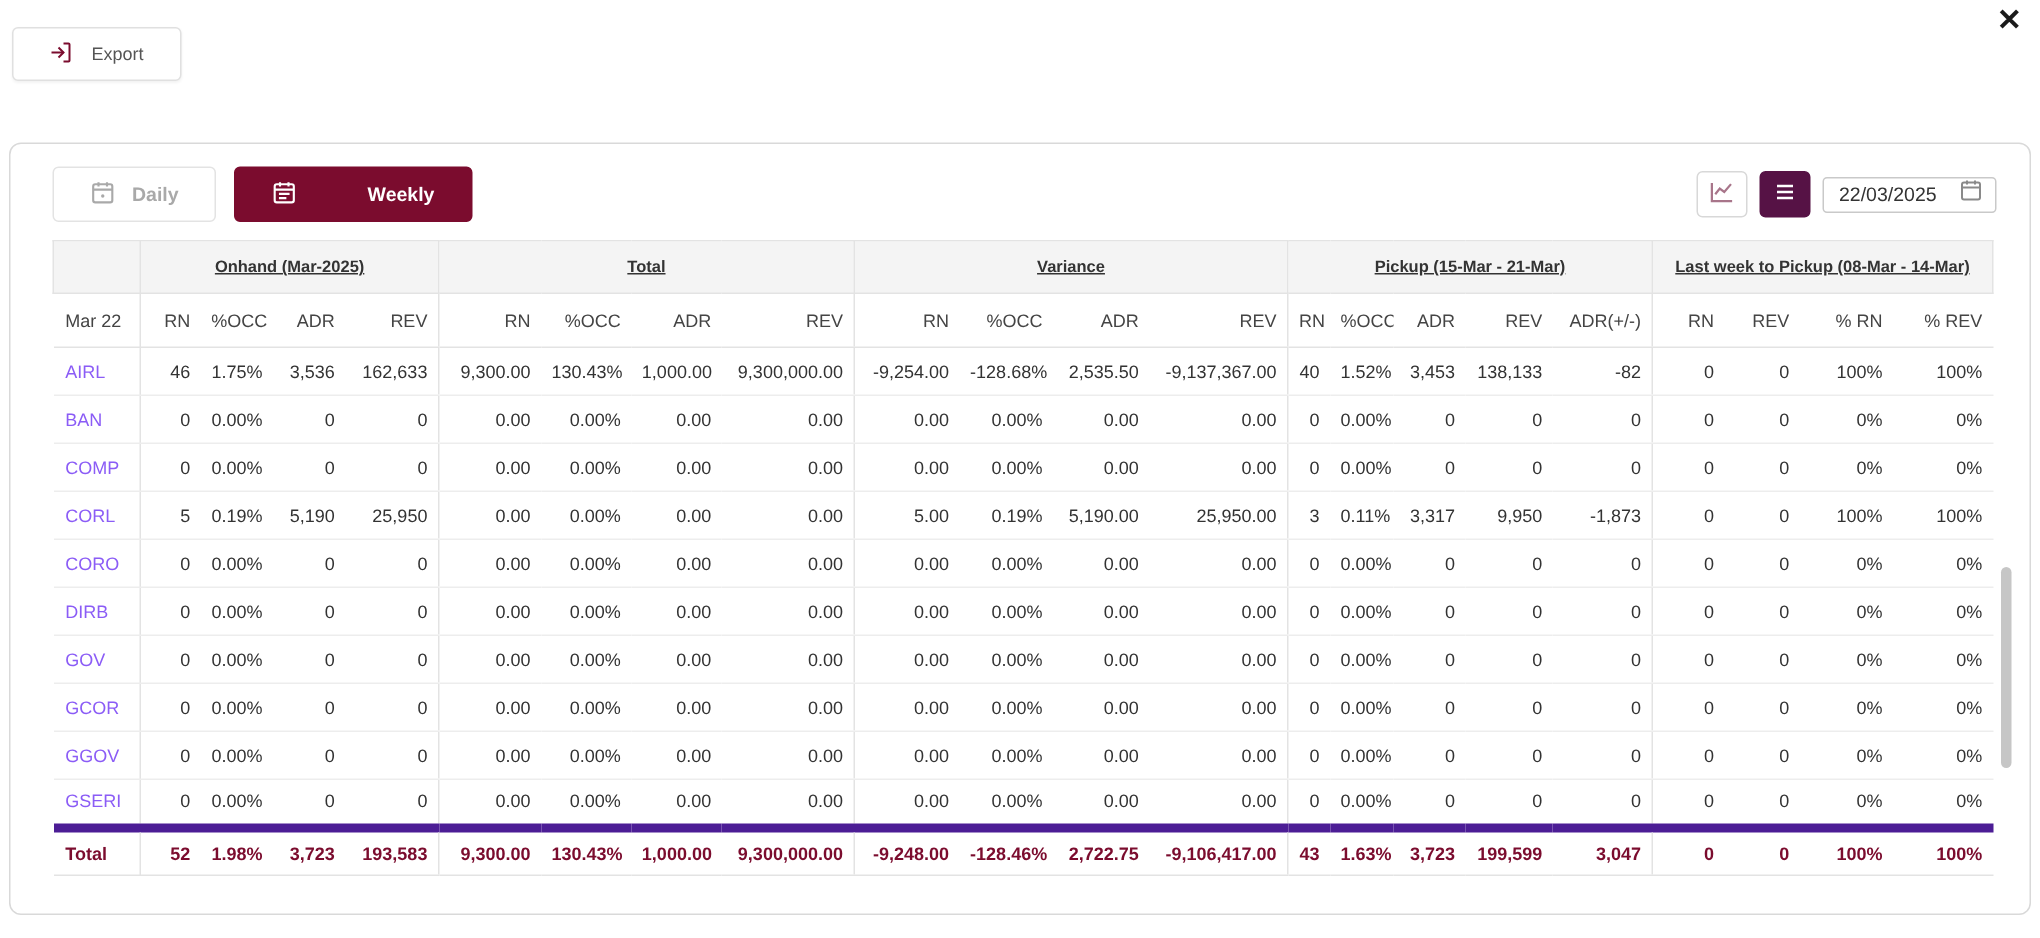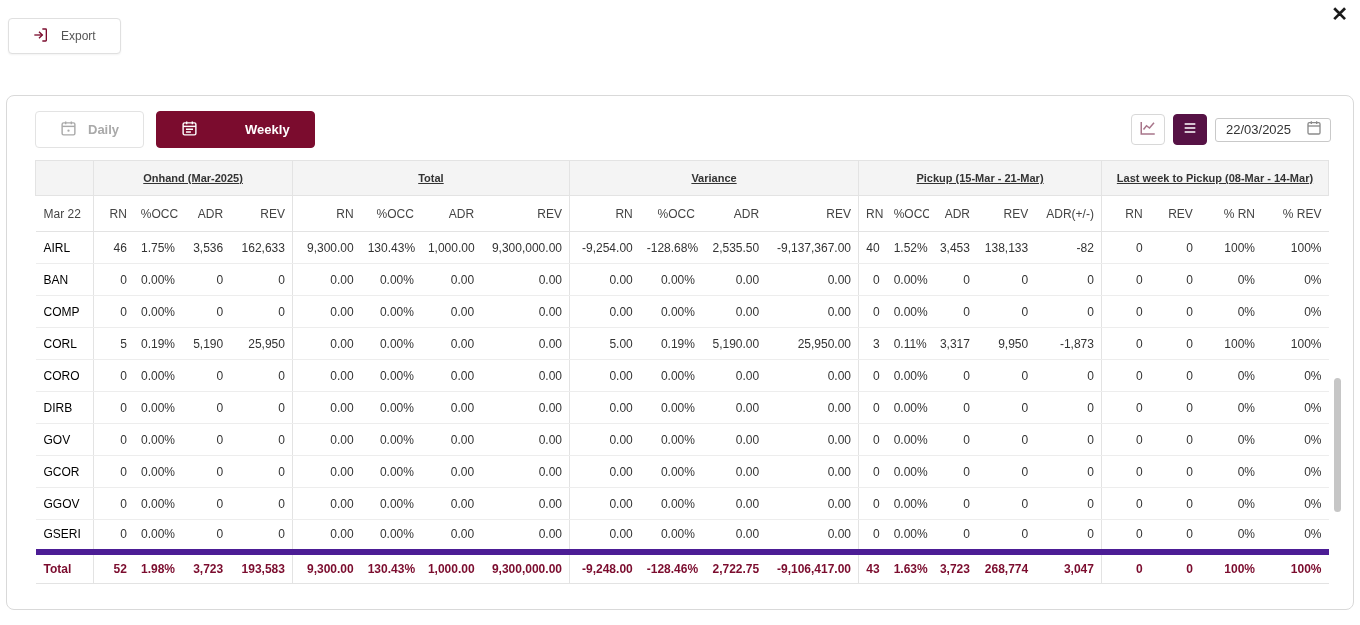--- a/index.html
+++ b/index.html
@@ -46,21 +46,21 @@
   .table-wrap { position:relative; margin:2px 24px 0 28px; }
   table { border-collapse:collapse; table-layout:fixed; width:100%; font-size:12px; color:#333; }
   th,td { overflow:hidden; white-space:nowrap; }
   .group-row th { background:#f4f4f4; border:1px solid #e3e3e3; height:35px;
                   font-weight:bold; color:#333; font-size:11px; text-align:center;text-decoration:underline; }
   .col-row th { height:36px; border-bottom:1px solid #e3e3e3; color:#444; text-align:right;
                 padding:0 7px; font-weight:normal; font-size:12px; }
   .col-row th.rowhead { text-align:left; padding-left:8px; border-right:1px solid #e3e3e3; }
   .col-row th.gstart { border-left:1px solid #e3e3e3; }
   tbody td { height:32px; padding:0 7px; text-align:right; border-bottom:1px solid #ededed; }
-  tbody td.rowlabel { text-align:left; padding-left:8px; border-right:1px solid #e3e3e3; color:#000000; }
+  tbody td.rowlabel { text-align:left; padding-left:8px; border-right:1px solid #e3e3e3; color:#8b5cf6; }
   tbody td.gstart { border-left:1px solid #e3e3e3; }
   tbody tr.total td { color:var(--accent); font-weight:bold; border-top:6px solid #4c1d95;
                       border-bottom:1px solid #e3e3e3; }
 
   .vscroll { position:absolute; top:71px; bottom:2px; right:-12px; width:7px; }
   .vscroll .thumb { position:absolute; top:42%; height:38%; width:7px; border-radius:4px;
                     background:#c6c6c6; cursor:pointer; }
 </style>
 </head>
 <body>
@@ -450,21 +450,21 @@
               <td>130.43%</td>
               <td>1,000.00</td>
               <td>9,300,000.00</td>
               <td class="gstart">-9,248.00</td>
               <td>-128.46%</td>
               <td>2,722.75</td>
               <td>-9,106,417.00</td>
               <td class="gstart">43</td>
               <td>1.63%</td>
               <td>3,723</td>
-              <td>268,774</td>
+              <td>199,599</td>
               <td>3,047</td>
               <td class="gstart">0</td>
               <td>0</td>
               <td>100%</td>
               <td>100%</td>
             </tr>
           </tbody>
         </table>
       <div class="vscroll">
         <div class="thumb"></div>

